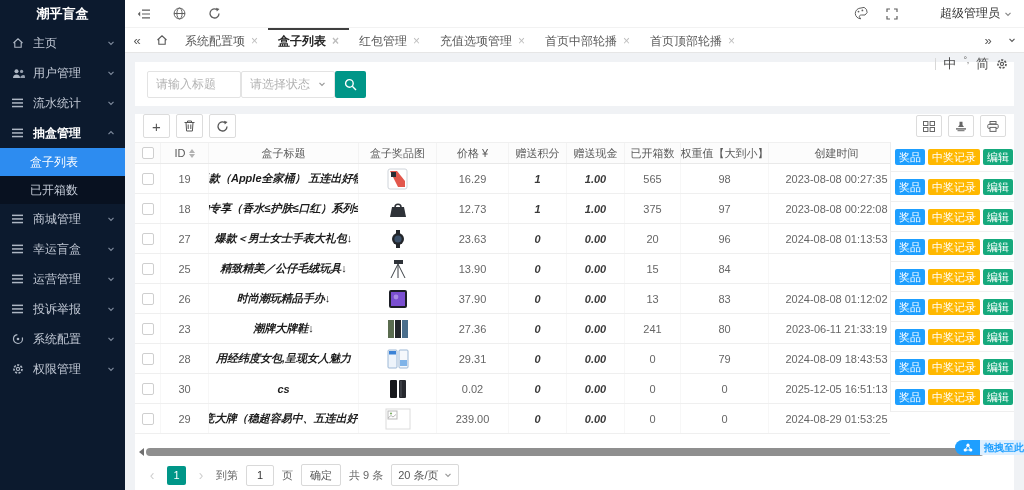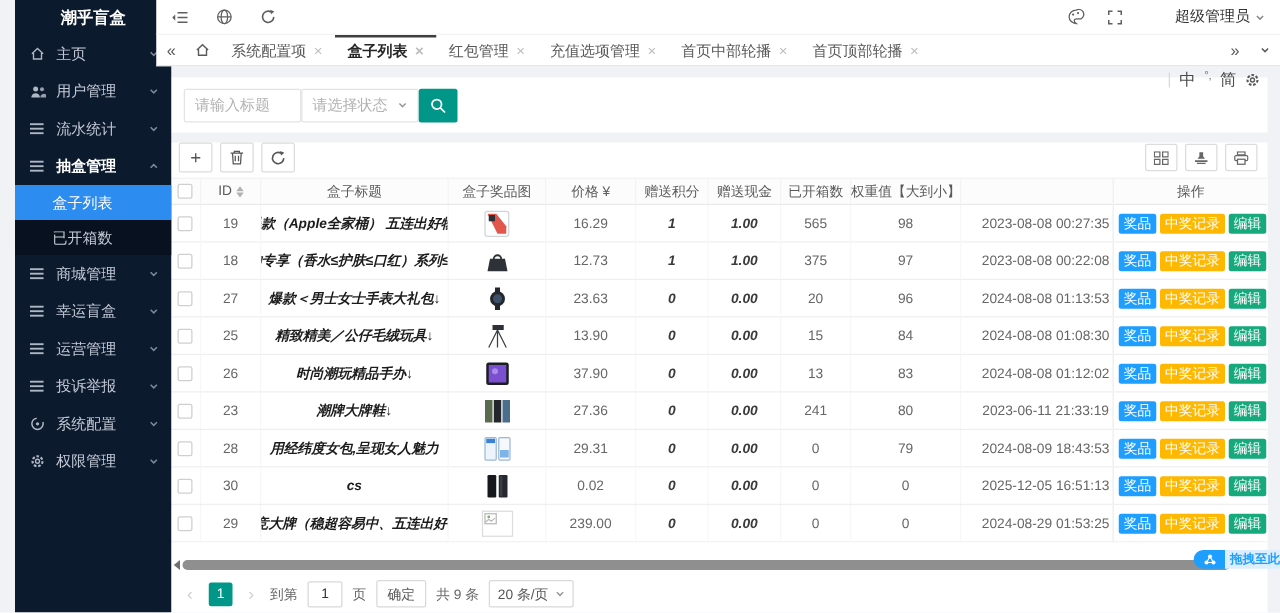--- a/index.html
+++ b/index.html
@@ -1,21 +1,21 @@
 <!DOCTYPE html>
 <html><head>
 <meta charset="utf-8">
 <style>
   * { box-sizing: border-box; margin: 0; padding: 0; }
   html,body { width:1024px; height:490px; overflow:hidden; }
   body { font-family:"Liberation Sans","DejaVu Sans",sans-serif; font-size:12px; color:#333; background:#f0f2f5; position:relative; }
   svg { display:block; }
 
   
-  .sidebar { position:absolute; left:12px; top:0; width:125px; height:490px; background:#0c1a2e; z-index:2; }
+  .sidebar { position:absolute; left:0; top:0; width:125px; height:490px; background:#0c1a2e; z-index:2; }
   .brand { height:28px; line-height:28px; text-align:center; color:#fff; font-weight:bold; font-size:13px; }
   .menu-item { height:30px; display:flex; align-items:center; padding:0 10px 0 12px; color:#c3cad6; cursor:pointer; }
   .menu-item .mi-icon { width:15px; margin-right:6px; display:flex; align-items:center; color:#aeb7c4; }
   .menu-item .mi-label { flex:1; font-size:12px; white-space:nowrap; }
   .menu-item .mi-arrow { color:#7e8a9c; display:flex; }
   .menu-item.expanded { color:#fff; font-weight:bold; }
   .submenu-item { height:28px; line-height:28px; padding-left:30px; color:#c3cad6; font-size:12px; background:#081120; cursor:pointer; }
   .submenu-item.active { background:#2d8cf0; color:#fff; }
 
   
@@ -435,20 +435,23 @@
             </div>
             <div class="hc" style="width:58px">
               <span>赠送现金</span>
             </div>
             <div class="hc" style="width:56px">
               <span>已开箱数</span>
             </div>
             <div class="hc" style="width:88px">
               <span>权重值【大到小】</span>
             </div>
+            <div class="hc" style="width:136px">
+              <span>创建时间</span>
+            </div>
           </div>
           <div class="tr">
             <div class="td" style="width:26px">
               <span class="cb"></span>
             </div>
             <div class="td" style="width:48px">19</div>
             <div class="td title" style="width:150px">爆款（Apple全家桶） 五连出好物↓</div>
             <div class="td" style="width:78px">
               <svg width="30" height="22" viewBox="0 0 30 22">
                 <rect x="5" y="1" width="19" height="20" rx="2" fill="#fff" stroke="#cfd4da"></rect>
@@ -513,21 +516,20 @@
               <svg width="30" height="22" viewBox="0 0 30 22">
                 <rect x="11" y="2" width="9" height="4" fill="#2e3238"></rect>
                 <path d="M15 6 L8 20 M15 6 L22 20 M15 7 V20" stroke="#3a3f45" fill="none"></path>
               </svg>
             </div>
             <div class="td" style="width:72px">13.90</div>
             <div class="td em" style="width:58px">0</div>
             <div class="td em" style="width:58px">0.00</div>
             <div class="td" style="width:56px">15</div>
             <div class="td" style="width:88px">84</div>
-            <div class="td" style="width:136px">2024-08-08 01:08:30</div>
           </div>
           <div class="tr">
             <div class="td" style="width:26px">
               <span class="cb"></span>
             </div>
             <div class="td" style="width:48px">26</div>
             <div class="td title" style="width:150px">时尚潮玩精品手办↓</div>
             <div class="td" style="width:78px">
               <svg width="30" height="22" viewBox="0 0 30 22">
                 <rect x="6" y="2" width="18" height="18" rx="2" fill="#1c1e26"></rect>
@@ -619,21 +621,20 @@
             </div>
             <div class="td" style="width:72px">239.00</div>
             <div class="td em" style="width:58px">0</div>
             <div class="td em" style="width:58px">0.00</div>
             <div class="td" style="width:56px">0</div>
             <div class="td" style="width:88px">0</div>
             <div class="td" style="width:136px">2024-08-29 01:53:25</div>
           </div>
         </div>
       <div class="fixed-col" id="fixed-col">
-          <div class="f-hc">操作</div>
           <div class="f-tr">
             <span class="tag" style="background:#1e9fff">奖品</span>
             <span class="tag" style="background:#ffb800">中奖记录</span>
             <span class="tag" style="background:#15a97c">编辑</span>
           </div>
           <div class="f-tr">
             <span class="tag" style="background:#1e9fff">奖品</span>
             <span class="tag" style="background:#ffb800">中奖记录</span>
             <span class="tag" style="background:#15a97c">编辑</span>
           </div>

